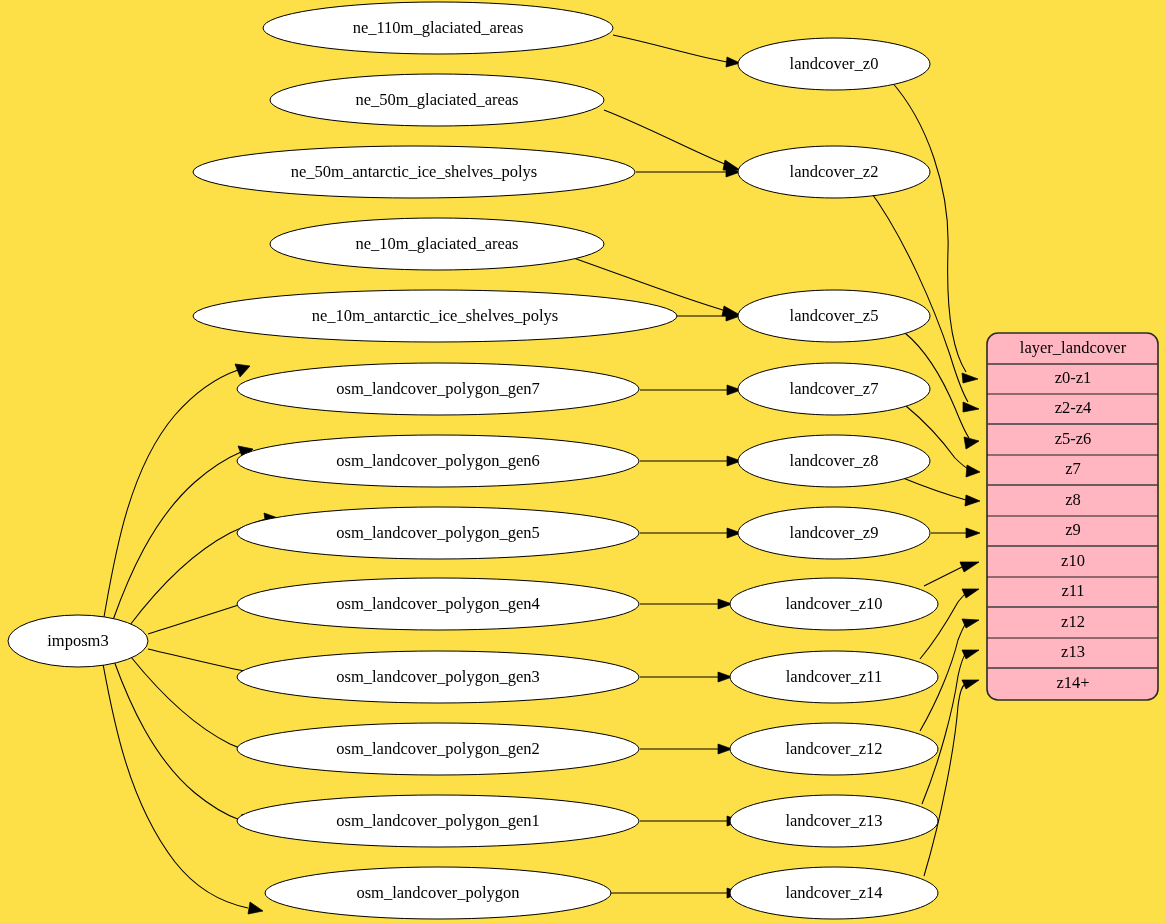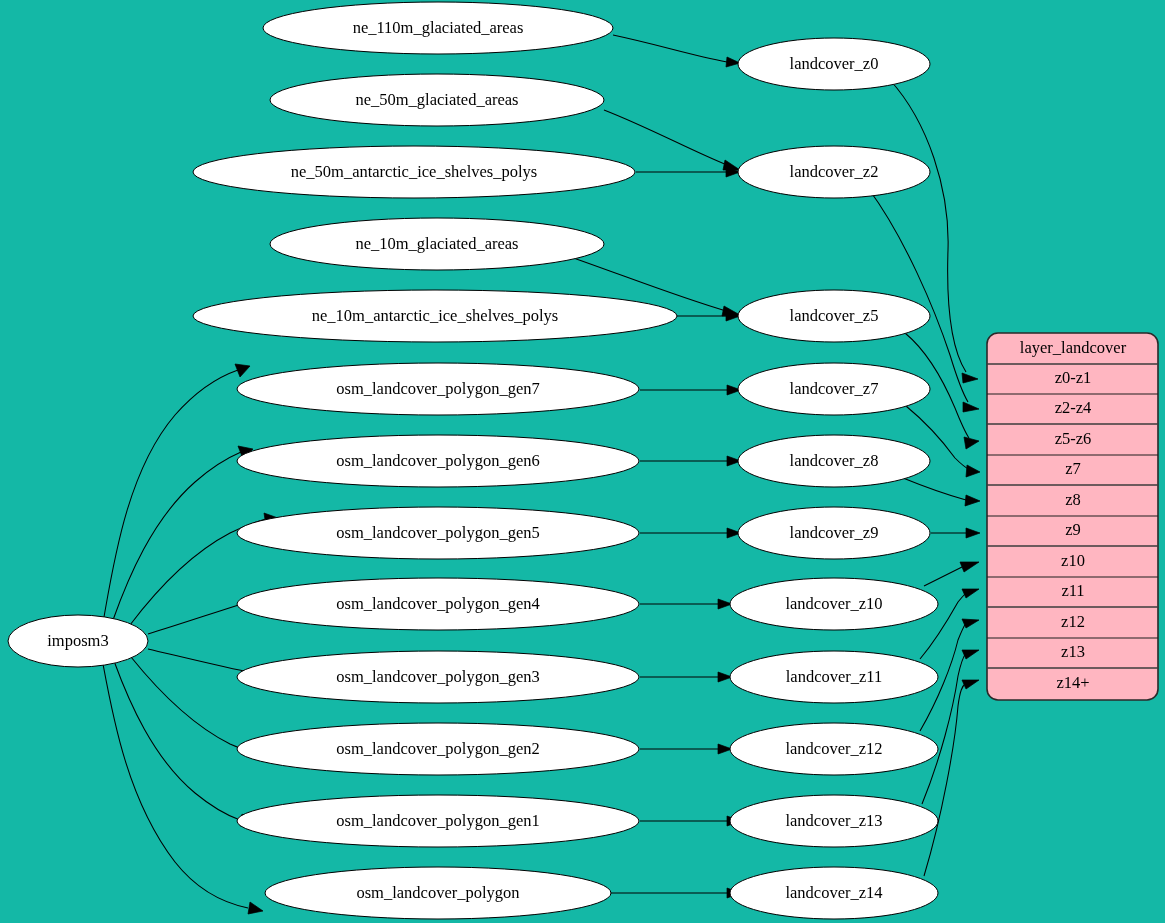--- a/index.html
+++ b/index.html
@@ -4,21 +4,21 @@
 <style>
   html, body {
     margin: 0;
     padding: 0;
     background: #ffffff;
   }
   #graph-root {
     position: relative;
     width: 1165px;
     height: 923px;
-    background: #14b8a6;
+    background: #fde047;
     font-family: "Liberation Serif", "DejaVu Serif", serif;
     overflow: hidden;
   }
   svg#graph-canvas {
     display: block;
     width: 1165px;
     height: 923px;
   }
   .node-ellipse {
     fill: #ffffff;

